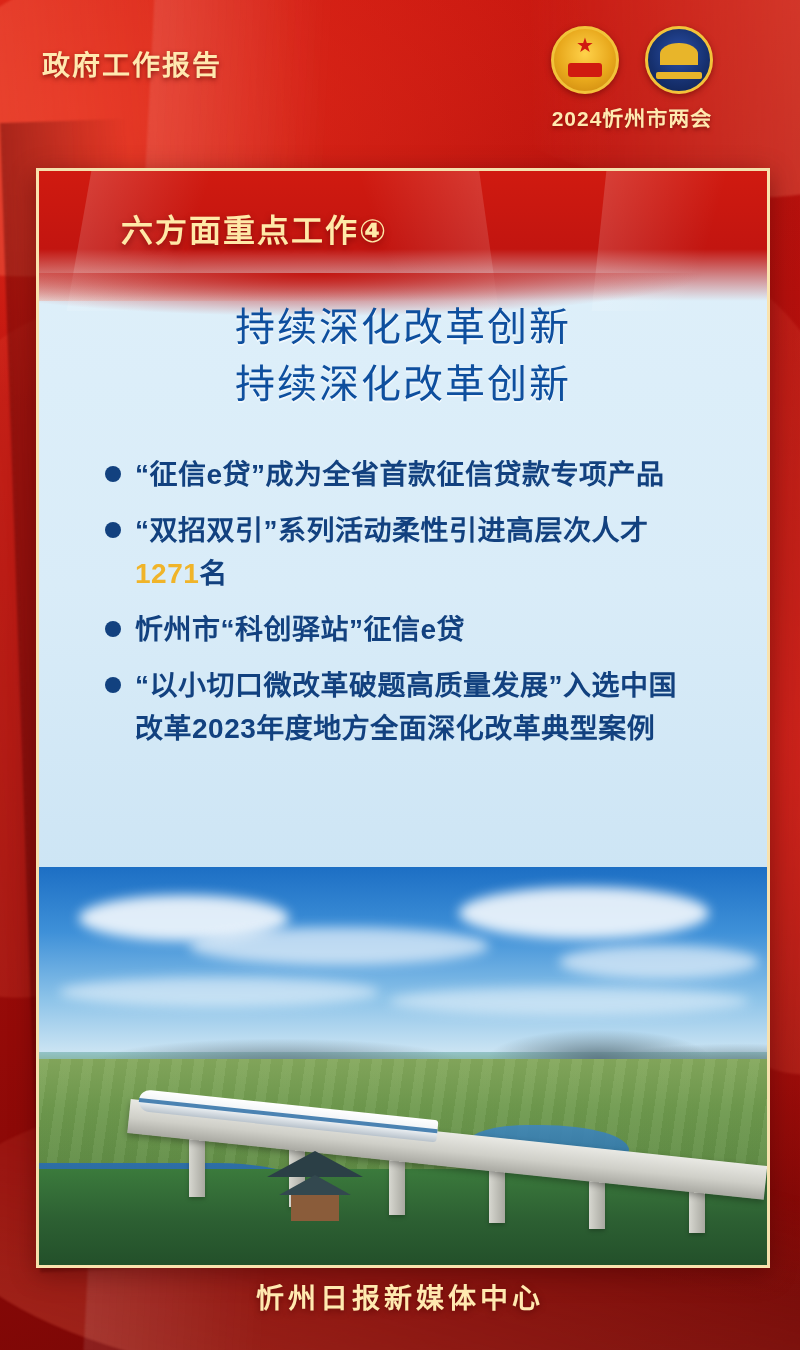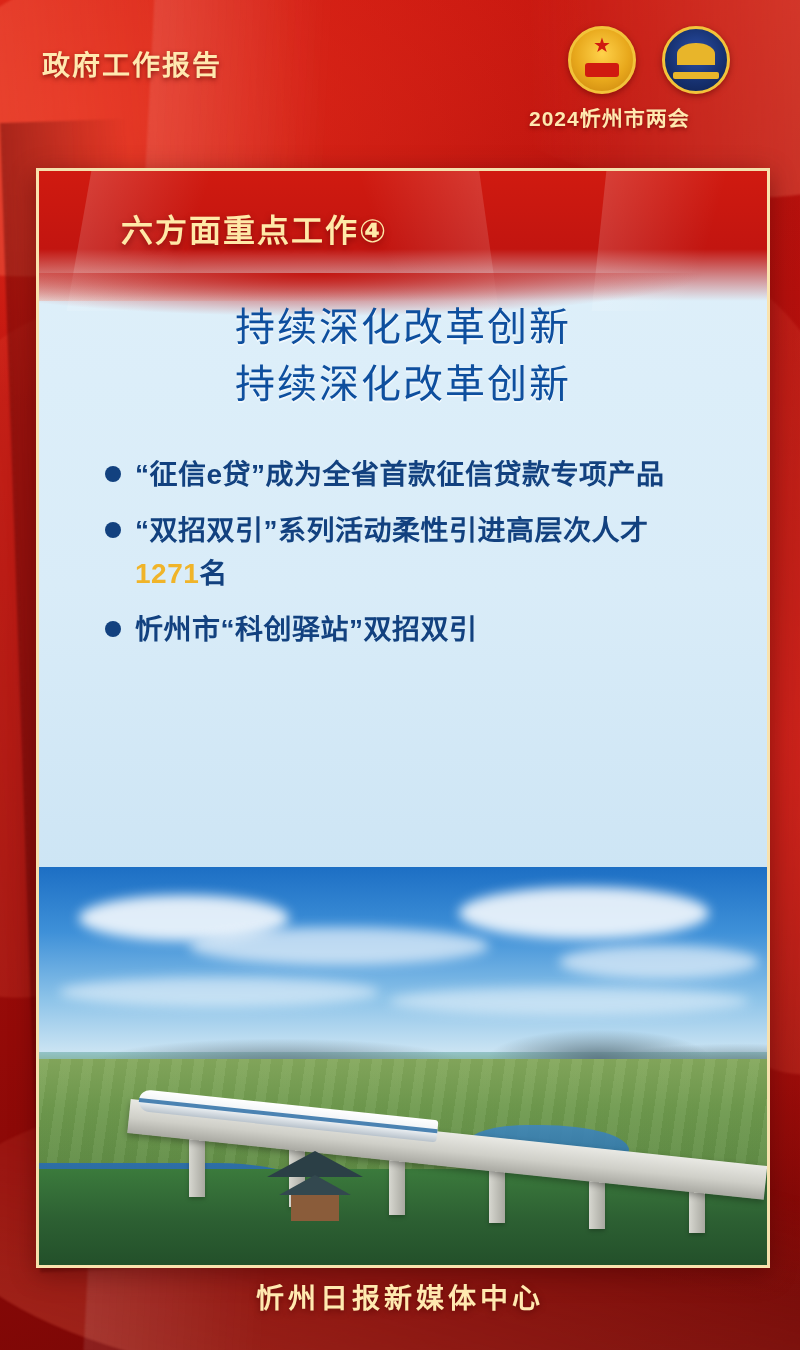--- a/index.html
+++ b/index.html
@@ -59,23 +59,23 @@
     color: #fff6d8;
     font-weight: bold;
     line-height: 1.28;
     text-shadow: 0 2px 5px rgba(90,0,0,0.65);
   }
   .header-title .line1 { font-size: 28px; letter-spacing: 2px; color: #ffe9b0; }
   .header-title .line2 { font-size: 30px; letter-spacing: 1.5px; color: #fff3cf; }
 
   .emblems {
     position: absolute;
-    right: 31px; top: 26px;
+    right: 48px; top: 26px;
     width: 240px;
-    text-align: left;
+    text-align: center;
   }
   .emblem-row {
     display: flex;
     justify-content: center;
     gap: 26px;
   }
   .emblem {
     width: 62px; height: 62px;
     border-radius: 50%;
     position: relative;
@@ -388,21 +388,25 @@
         <li class="bullet">
           <span class="bullet-dot"></span>
           <span class="bullet-text"><span>“征信e贷”成为全省首款征信贷款专项产品</span></span>
         </li>
         <li class="bullet">
           <span class="bullet-dot"></span>
           <span class="bullet-text"><span>“双招双引”系列活动柔性引进高层次人才</span><span class="hl">1271</span><span>名</span></span>
         </li>
         <li class="bullet">
           <span class="bullet-dot"></span>
-          <span class="bullet-text"><span>忻州市“科创驿站”双招双引</span></span>
+          <span class="bullet-text"><span>忻州市“科创驿站”征信e贷</span></span>
+        </li>
+        <li class="bullet">
+          <span class="bullet-dot"></span>
+          <span class="bullet-text"><span>“以小切口微改革破题高质量发展”入选中国改革2023年度地方全面深化改革典型案例</span></span>
         </li>
       </ul>
 
     <div class="photo">
       <div class="ph-sky"></div>
       <div class="cloud c1"></div>
       <div class="cloud c2"></div>
       <div class="cloud c3"></div>
       <div class="cloud c4"></div>
       <div class="cloud c5"></div>

